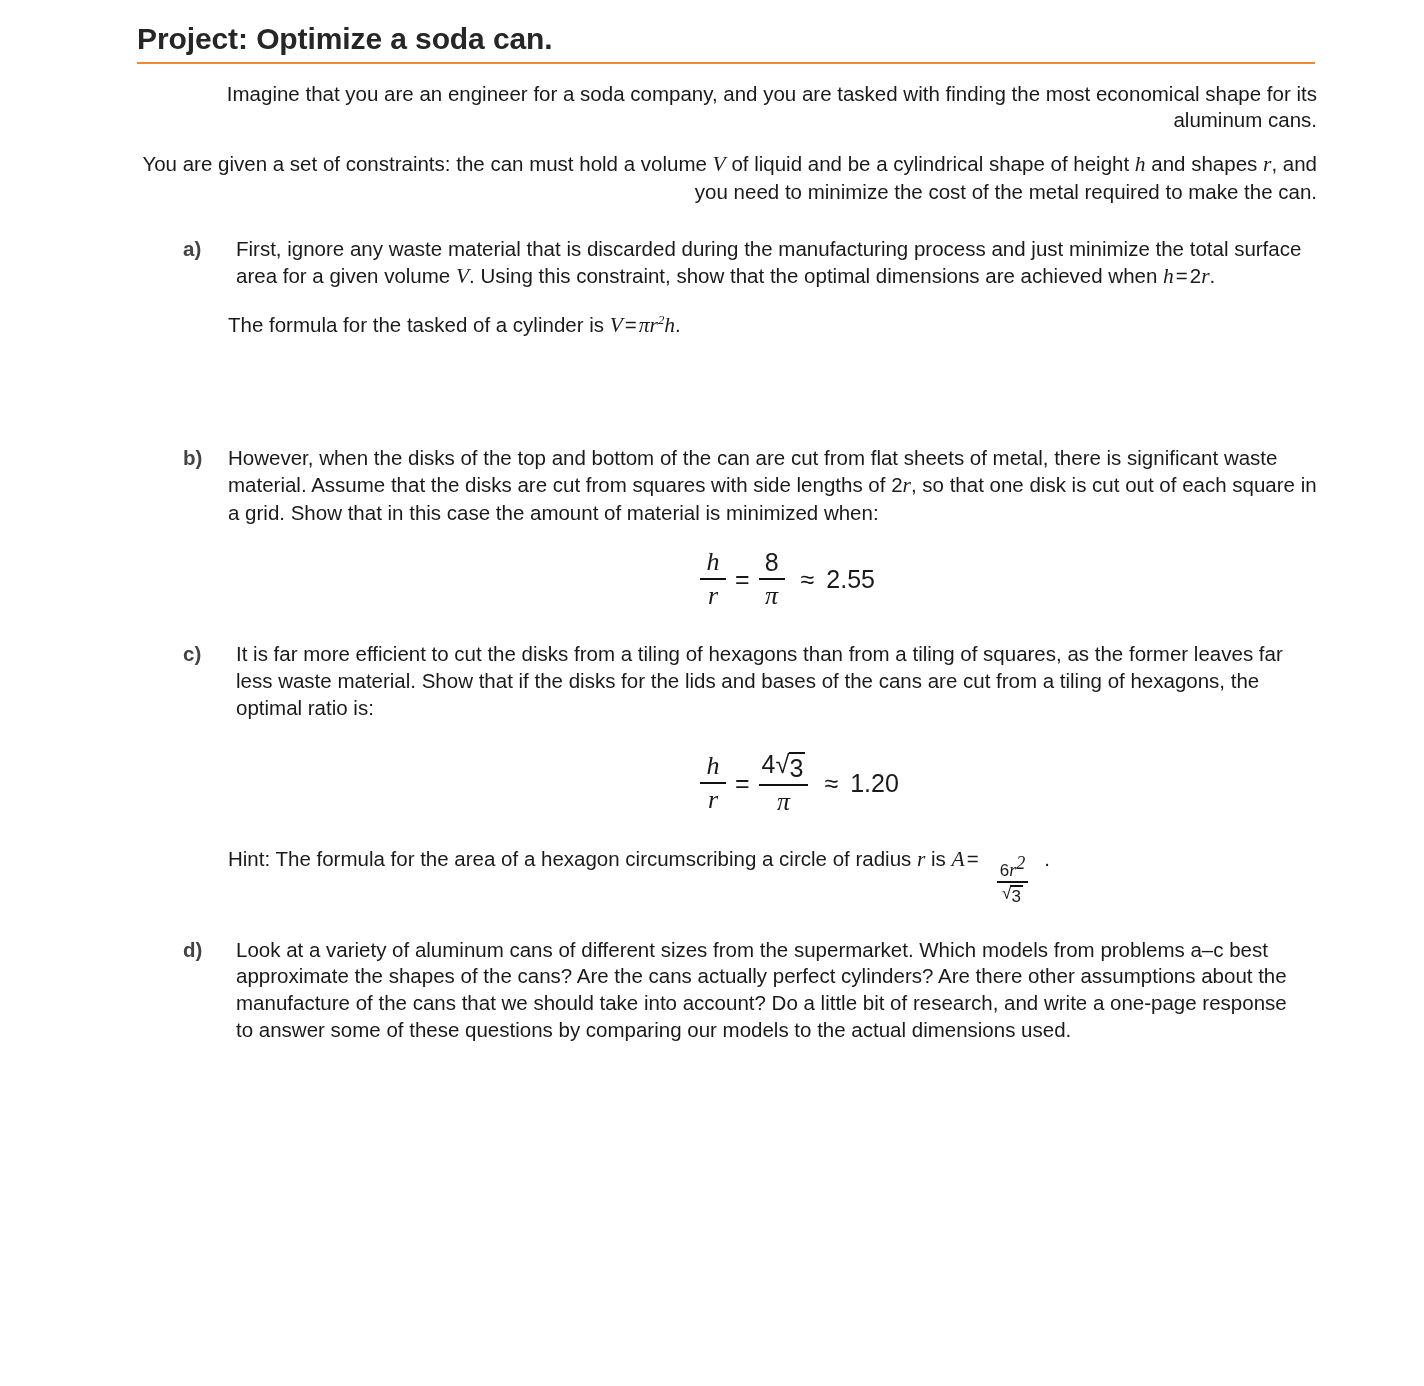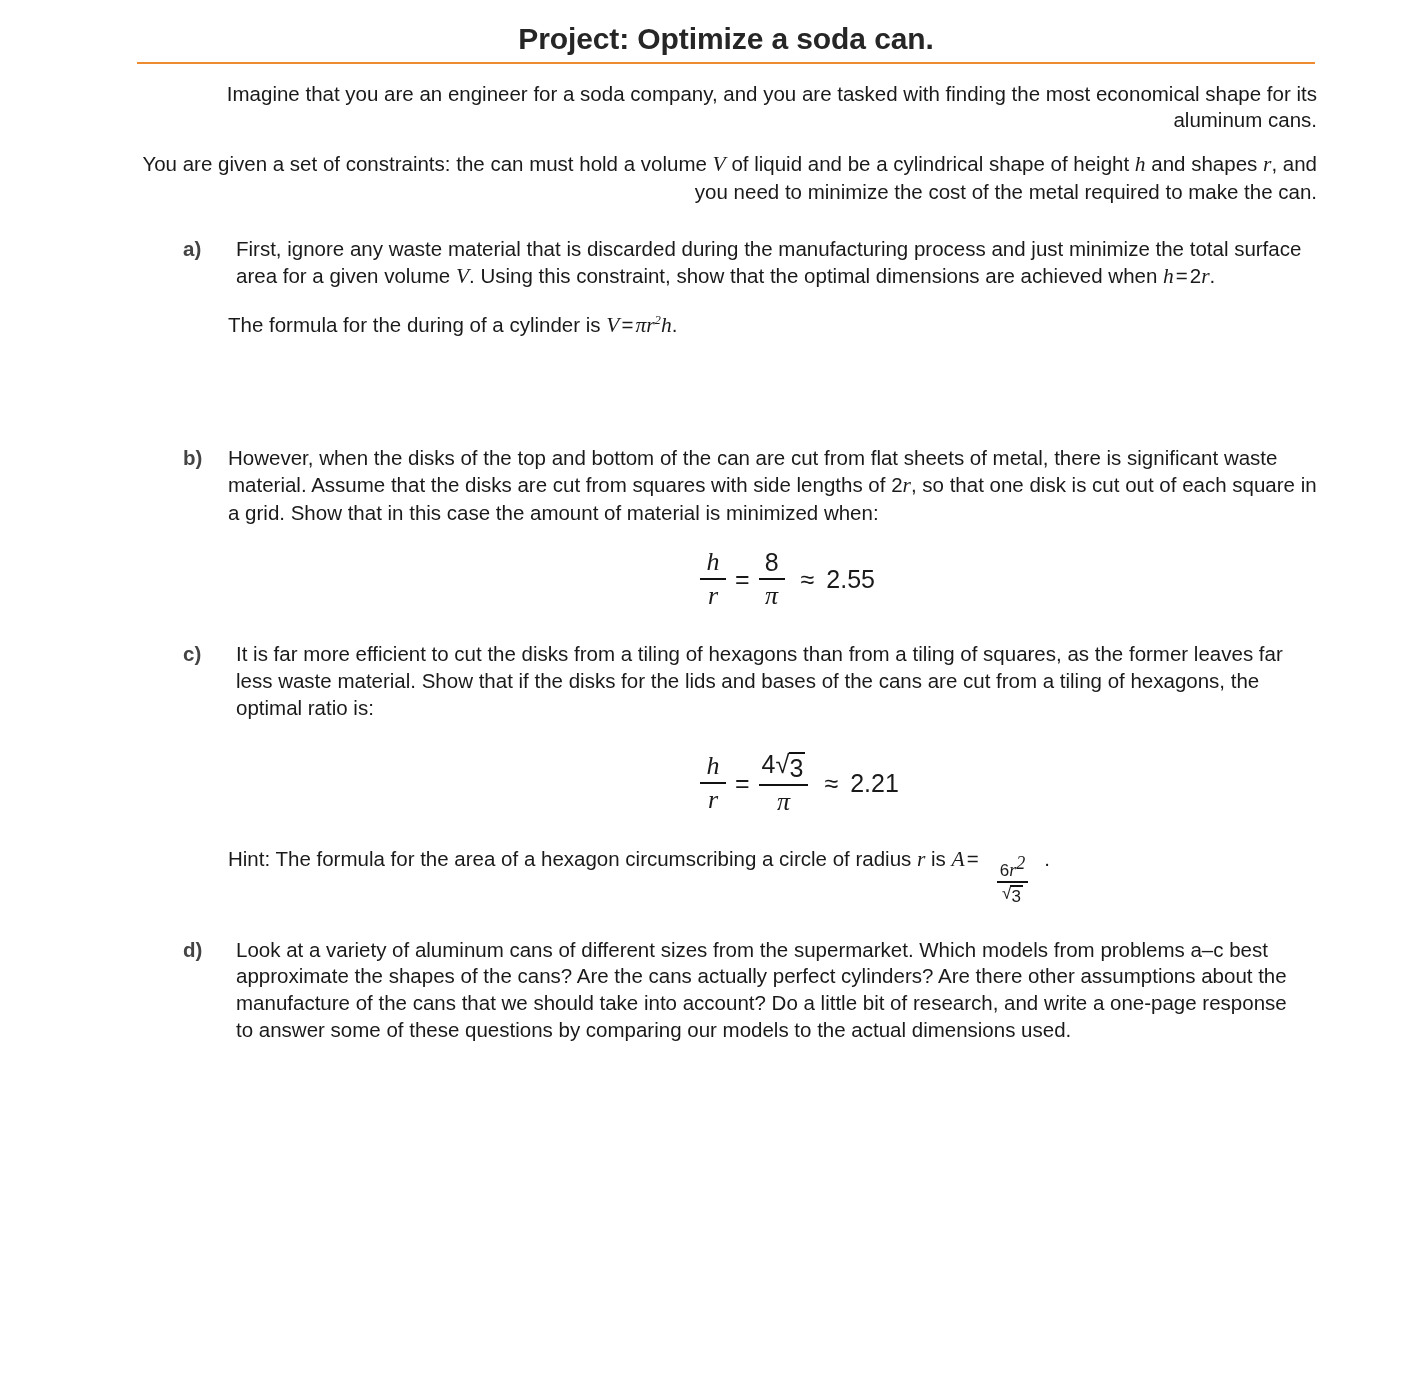--- a/index.html
+++ b/index.html
@@ -22,21 +22,20 @@
     padding: 0;
     overflow: hidden;
   }
 
   
   .title-block {
     margin: 22px 0 0 137px;
     width: 1178px;
     border-bottom: 2px solid #ED8B33;
     padding-bottom: 6px;
-    text-align: center;
   }
   .doc-title {
     font-size: 30px;
     font-weight: bold;
     letter-spacing: -0.1px;
     color: #262626;
     line-height: 1.12;
     margin: 0;
   }
 
@@ -228,21 +227,21 @@
     <p class="para">Imagine that you are an engineer for a soda company, and you are tasked with finding the most economical shape for its aluminum cans.</p>
 
     <p class="para"><span>You are given a set of constraints: the can must hold a volume </span><span class="mi">V</span><span> of liquid and be a cylindrical shape of height </span><span class="mi">h</span><span> and shapes </span><span class="mi">r</span><span>, and you need to minimize the cost of the metal required to make the can.</span></p>
 
     <ol class="problems">
 
       <li class="problem">
         <span class="marker">a)</span>
         <div class="ptext"><span>First, ignore any waste material that is discarded during the manufacturing process and just minimize the total surface area for a given volume </span><span class="mi">V</span><span>. Using this constraint, show that the optimal dimensions are achieved when </span><span class="mi">h</span><span class="mo">=</span><span class="mn">2</span><span class="mi">r</span><span>.</span></div>
 
-        <div class="subpara"><span>The formula for the during of a cylinder is </span><span class="mi">V</span><span class="mo">=</span><span class="pi">π</span><span class="mi">r</span><sup class="exp mi">2</sup><span class="mi">h</span><span>.</span></div>
+        <div class="subpara"><span>The formula for the tasked of a cylinder is </span><span class="mi">V</span><span class="mo">=</span><span class="pi">π</span><span class="mi">r</span><sup class="exp mi">2</sup><span class="mi">h</span><span>.</span></div>
 
 
         <div class="gap-after-a"></div>
       </li>
 
       <li class="problem">
         <span class="marker">b)</span>
 
         <div class="subpara sub-b-gap"><span>However, when the disks of the top and bottom of the can are cut from flat sheets of metal, there is significant waste material. Assume that the disks are cut from squares with side lengths of </span><span class="mn">2</span><span class="mi">r</span><span>, so that one disk is cut out of each square in a grid. Show that in this case the amount of material is minimized when:</span></div>
 
@@ -279,21 +278,21 @@
             <span class="eq-rel">=</span>
             <span class="frac">
               <span class="num"><span class="mn">4</span><span class="radical">
                     <span class="sign">√</span>
                     <span class="rad-body mn">3</span>
                   </span></span>
               <span class="bar"></span>
               <span class="den pi">π</span>
             </span>
             <span class="approx">≈</span>
-            <span class="approx">2.21</span>
+            <span class="approx">1.20</span>
           </span>
         </div>
 
         <div class="hint-line"><span>Hint: The formula for the area of a hexagon circumscribing a circle of radius </span><span class="mi">r</span><span> is </span><span class="mi">A</span><span class="mo">=</span><span class="frac-inline">
               <span class="num"><span class="mn">6</span><span class="mi">r</span><sup class="exp mi">2</sup></span>
               <span class="bar"></span>
               <span class="den"><span class="radical">
                   <span class="sign">√</span>
                   <span class="rad-body mn">3</span>
                 </span></span>

